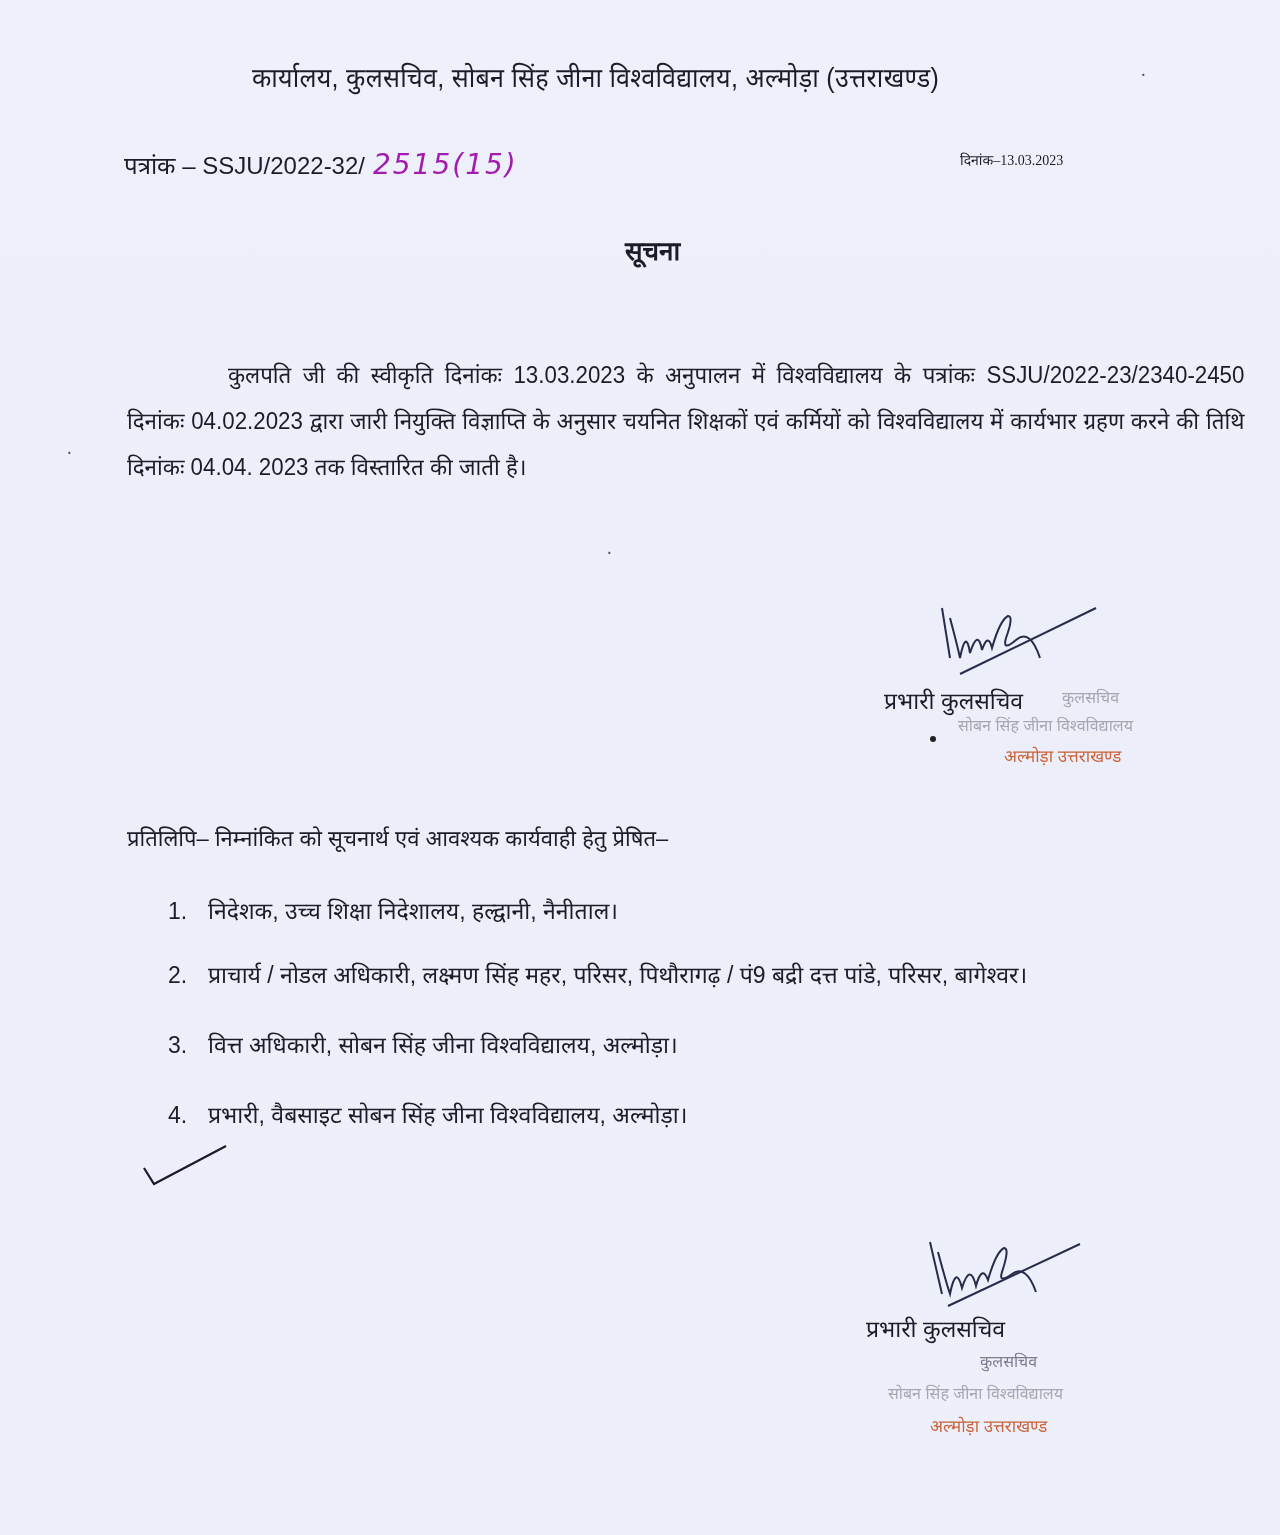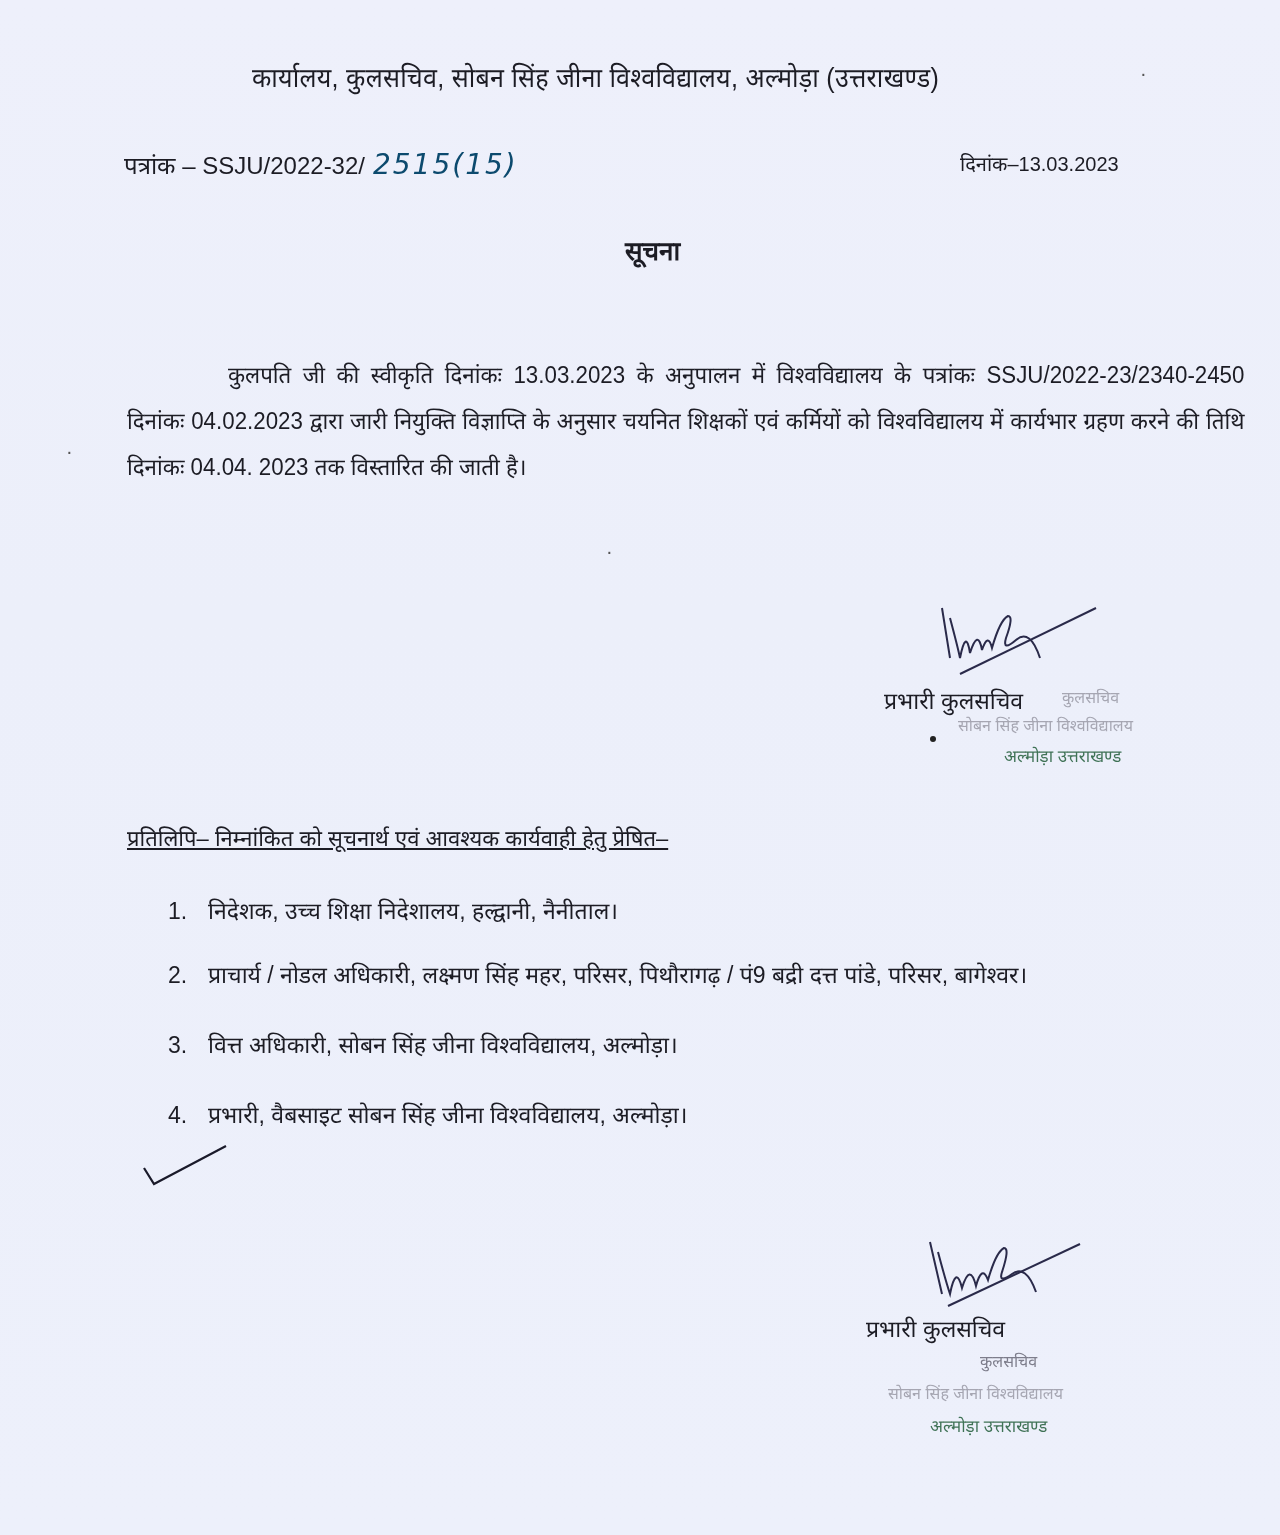--- a/index.html
+++ b/index.html
@@ -9,34 +9,34 @@
     background: linear-gradient(180deg, #eef0fb 0%, #eceffa 40%, #edf0fb 100%);
     position: relative; overflow: hidden;
     font-family: "Liberation Sans", "DejaVu Sans", sans-serif;
     color: #1c1c24;
   }
   .abs { position: absolute; }
   .header-title { left: 252px; top: 58px; font-size: 27px; letter-spacing: 0.3px; transform: scaleX(0.93); transform-origin: left; }
   .stray-dot { font-size: 20px; color: #555; }
   .ref { left: 124px; top: 148px; font-size: 24px; }
   .ref .ref-label { font-size: 24px; }
-  .ref .handwritten { font-family: "DejaVu Sans", sans-serif; color: #0c4a6e; font-size: 28px; margin-left: 8px; letter-spacing: 2px; font-style: italic; }
-  .date { left: 960px; top: 150px; font-size: 20px; }
+  .ref .handwritten { font-family: "DejaVu Sans", sans-serif; color: #a21caf; font-size: 28px; margin-left: 8px; letter-spacing: 2px; font-style: italic; }
+  .date { left: 960px; top: 150px; font-size: 14px; font-family: Liberation Serif, serif; }
   .notice-title { left: 625px; top: 232px; font-size: 26px; font-weight: bold; }
   .body-para {
     left: 127px; top: 352px; width: 1152px;
     font-size: 23px; line-height: 46px; text-align: justify;
     text-indent: 104px; transform: scaleX(0.97); transform-origin: left;
   }
   .sig-block { text-align: right; }
   .signature svg { display: block; }
   .sig-label { font-size: 23px; }
   .stamp { color: #9a9aa6; font-size: 16px; opacity: 0.85; }
-  .stamp-faint { color: #14532d; font-size: 17px; opacity: 0.8; }
-  .copy-intro { left: 127px; top: 822px; font-size: 22px; text-decoration: underline; }
+  .stamp-faint { color: #c2410c; font-size: 17px; opacity: 0.8; }
+  .copy-intro { left: 127px; top: 822px; font-size: 22px; }
   .list { left: 168px; top: 888px; width: 1110px; font-size: 23px; }
   .list-item { display: flex; margin-bottom: 24px; line-height: 46px; }
   .list-item .num { width: 40px; flex: none; }
   .list-item .txt { flex: 1; text-align: justify; }
   .list-item.first { margin-bottom: 18px; }
 </style>
 </head>
 <body>
 
 <div class="abs header-title">कार्यालय, कुलसचिव, सोबन सिंह जीना विश्वविद्यालय, अल्मोड़ा (उत्तराखण्ड)</div>

